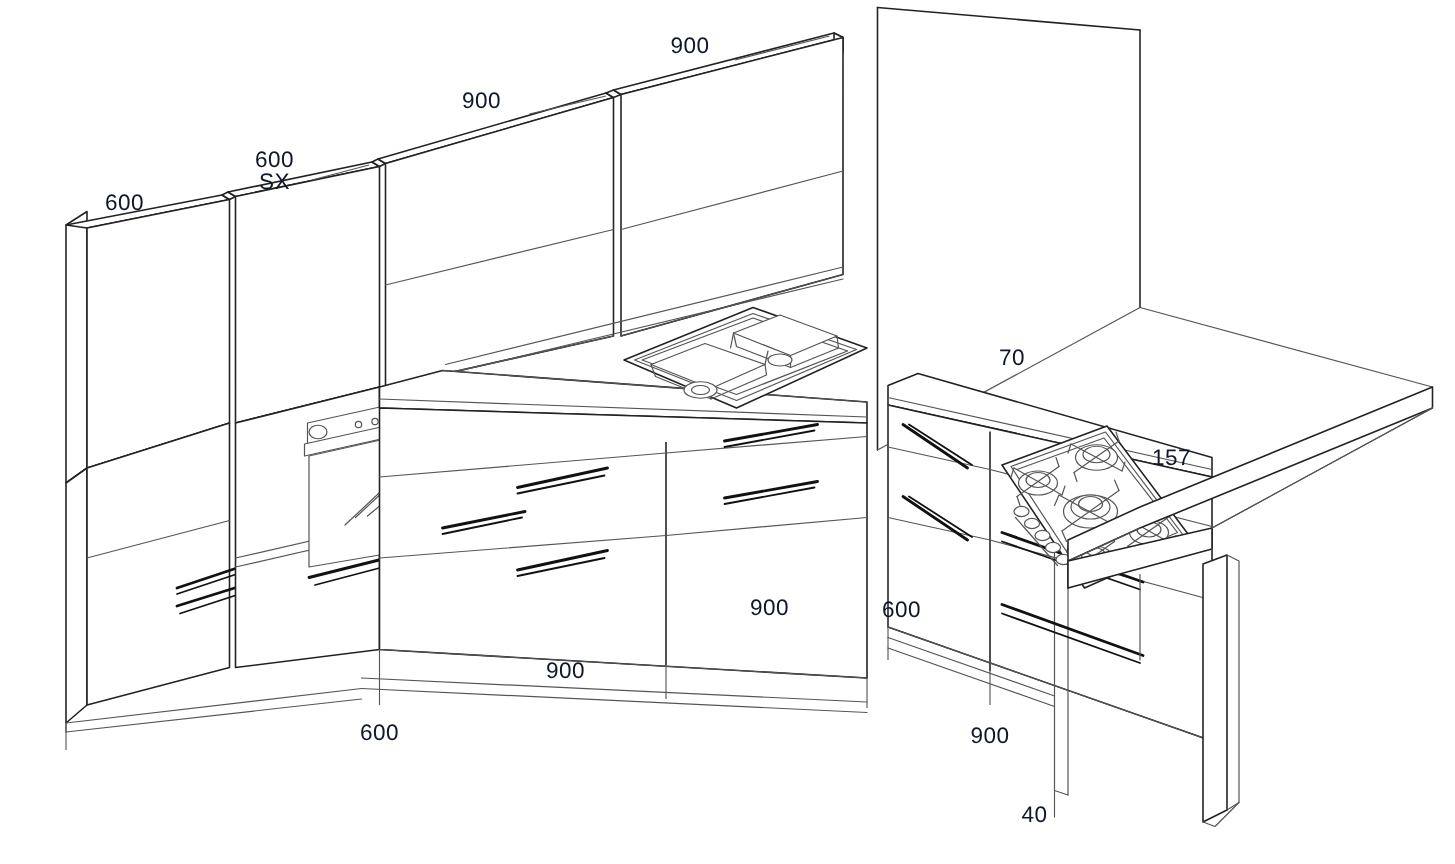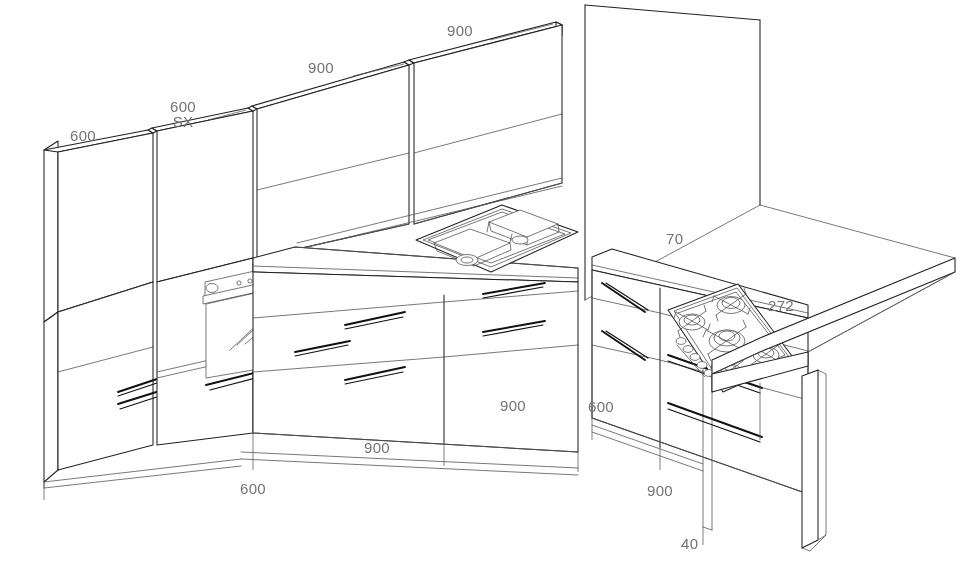--- a/index.html
+++ b/index.html
@@ -1,21 +1,21 @@
 <!DOCTYPE html>
 <html><head>
 <meta charset="utf-8">
 <style>
   html,body{margin:0;padding:0;background:#ffffff;}
   body{width:970px;height:576px;overflow:hidden;
        font-family:"Liberation Sans", sans-serif;}
   #stage{position:relative;width:970px;height:576px;background:#fff;}
   svg#drawing{position:absolute;left:0;top:0;width:970px;height:576px;}
   .dim-label{position:absolute;font-family:"Liberation Sans", sans-serif;
-             font-size:15px;color:#737373;white-space:pre;line-height:1.05;
+             font-size:15px;color:#0f172a;white-space:pre;line-height:1.05;
              letter-spacing:.3px;}
   .dim-label.two{line-height:1.0;text-align:center;}
 </style>
 </head>
 <body>
 
 <div id="stage">
 
 <svg id="drawing" viewBox="0 0 970 576">
   <defs>
@@ -302,21 +302,21 @@
 
 <div class="dim-label two" style="left:170px; top:99px;">600
 SX</div>
 
 <div class="dim-label" style="left:308px; top:60px;">900</div>
 
 <div class="dim-label" style="left:447px; top:23px;">900</div>
 
 <div class="dim-label" style="left:666px; top:231px;">70</div>
 
-<div class="dim-label" style="left:768px; top:298px;">272</div>
+<div class="dim-label" style="left:768px; top:298px;">157</div>
 
 <div class="dim-label" style="left:500px; top:398px;">900</div>
 
 <div class="dim-label" style="left:364px; top:440px;">900</div>
 
 <div class="dim-label" style="left:240px; top:481px;">600</div>
 
 <div class="dim-label" style="left:588px; top:399px;">600</div>
 
 <div class="dim-label" style="left:647px; top:483px;">900</div>

